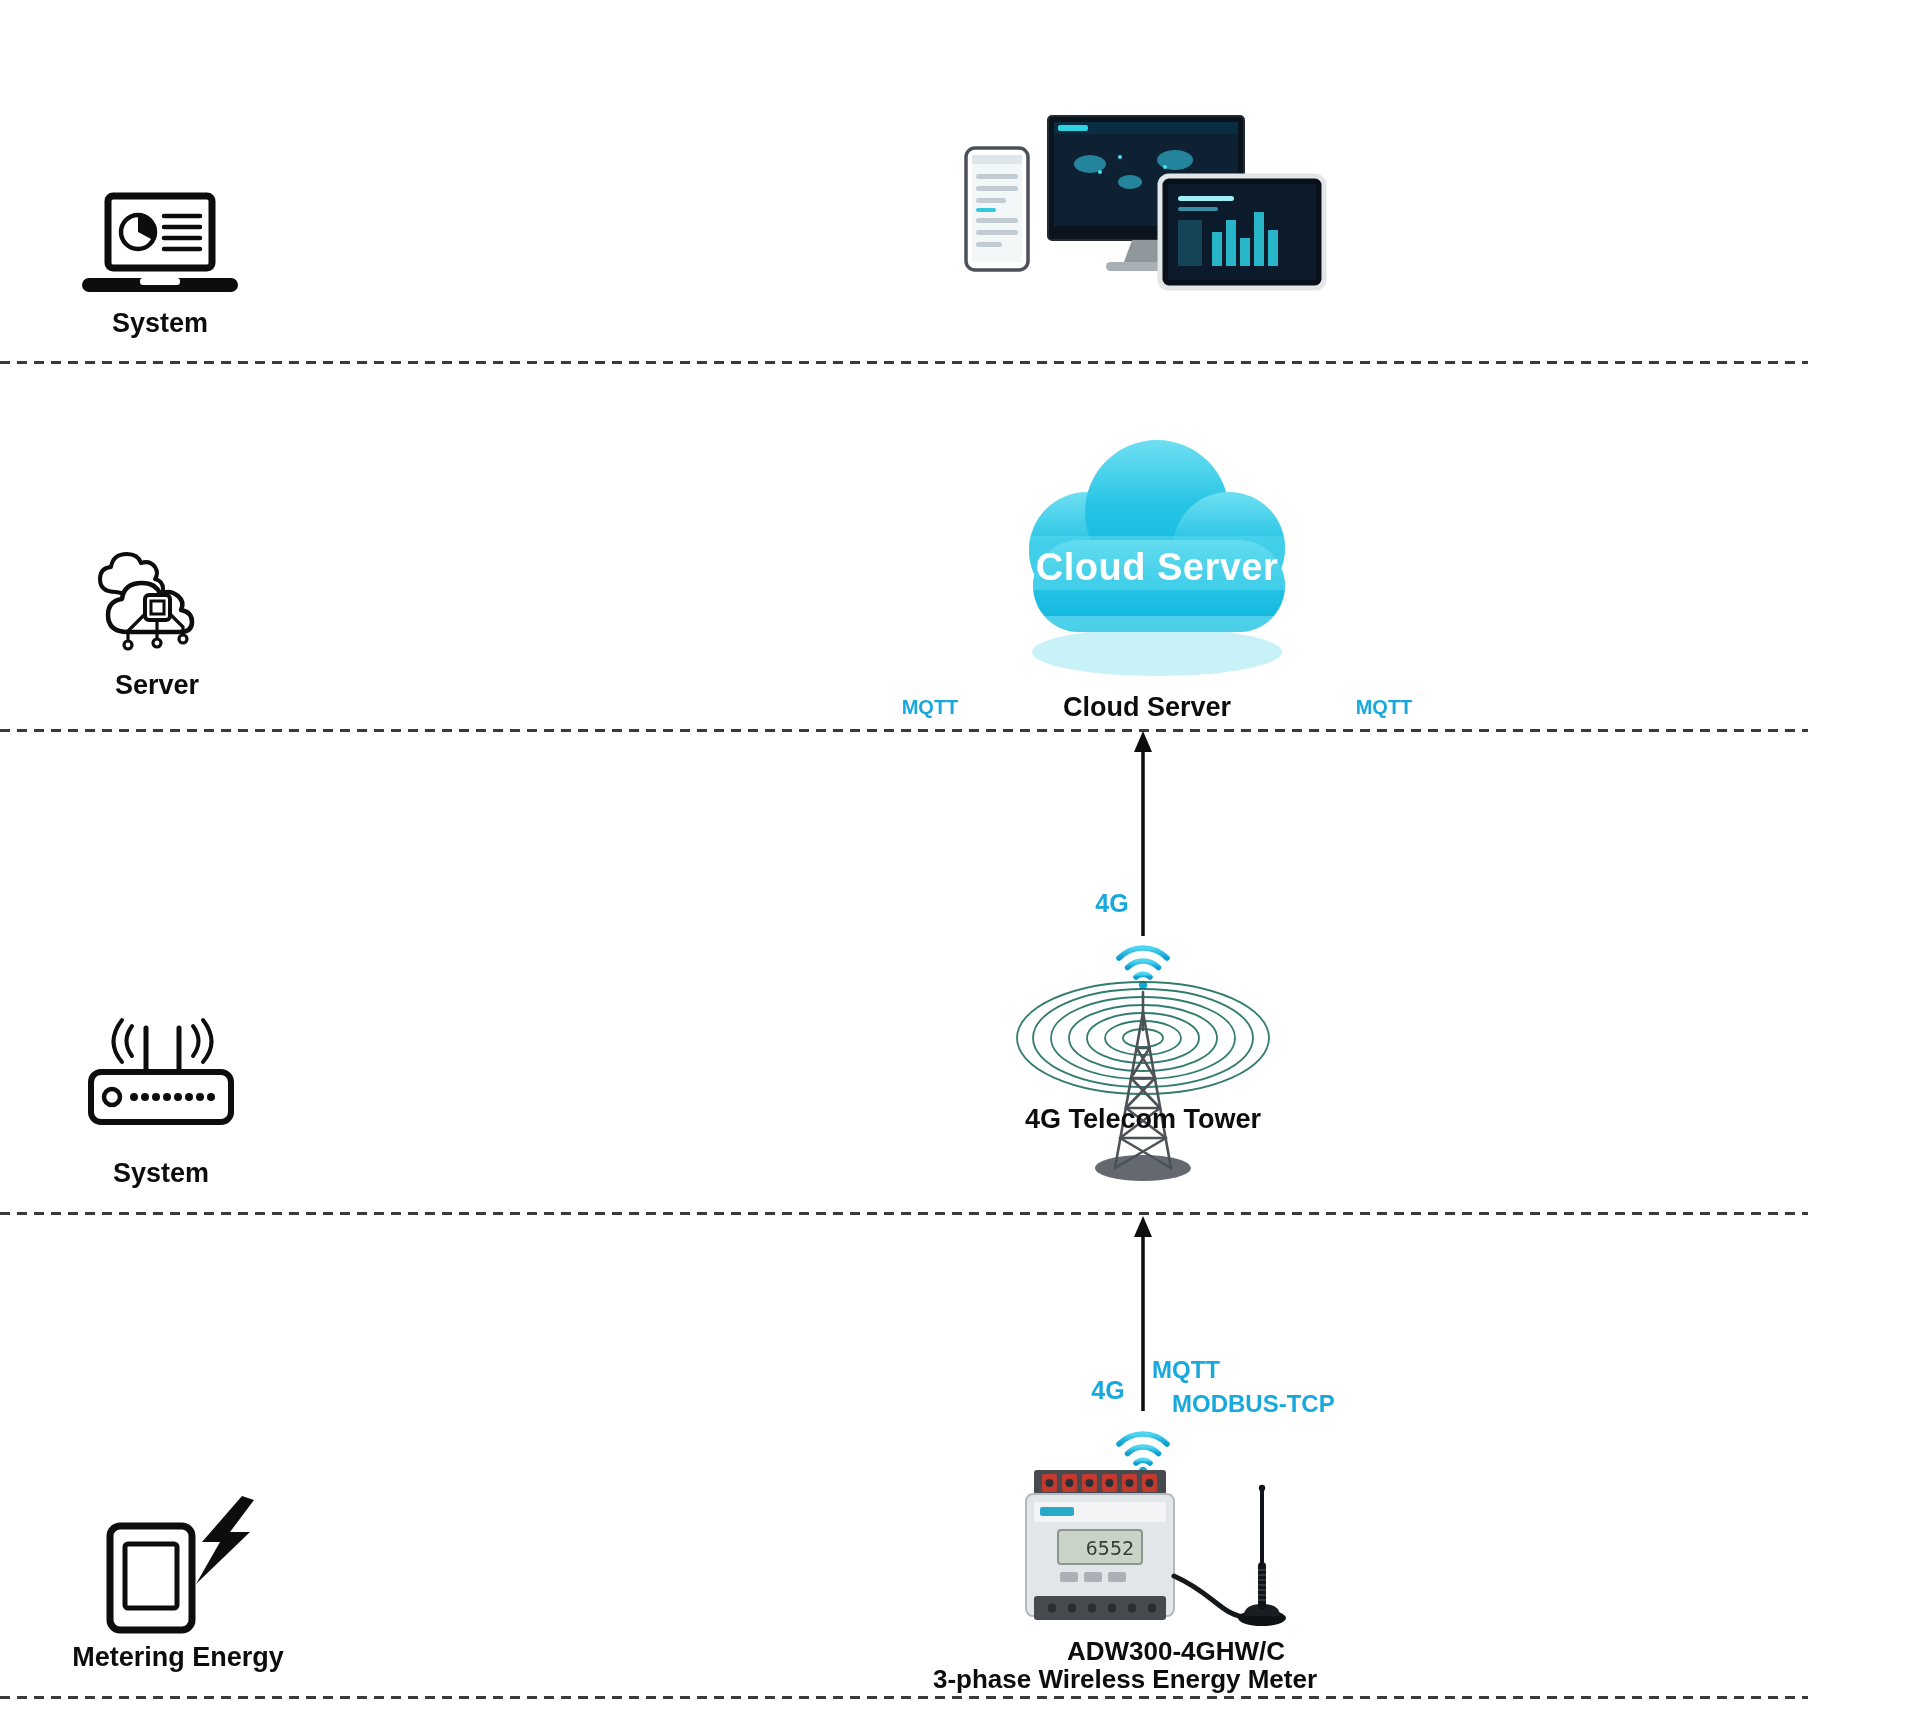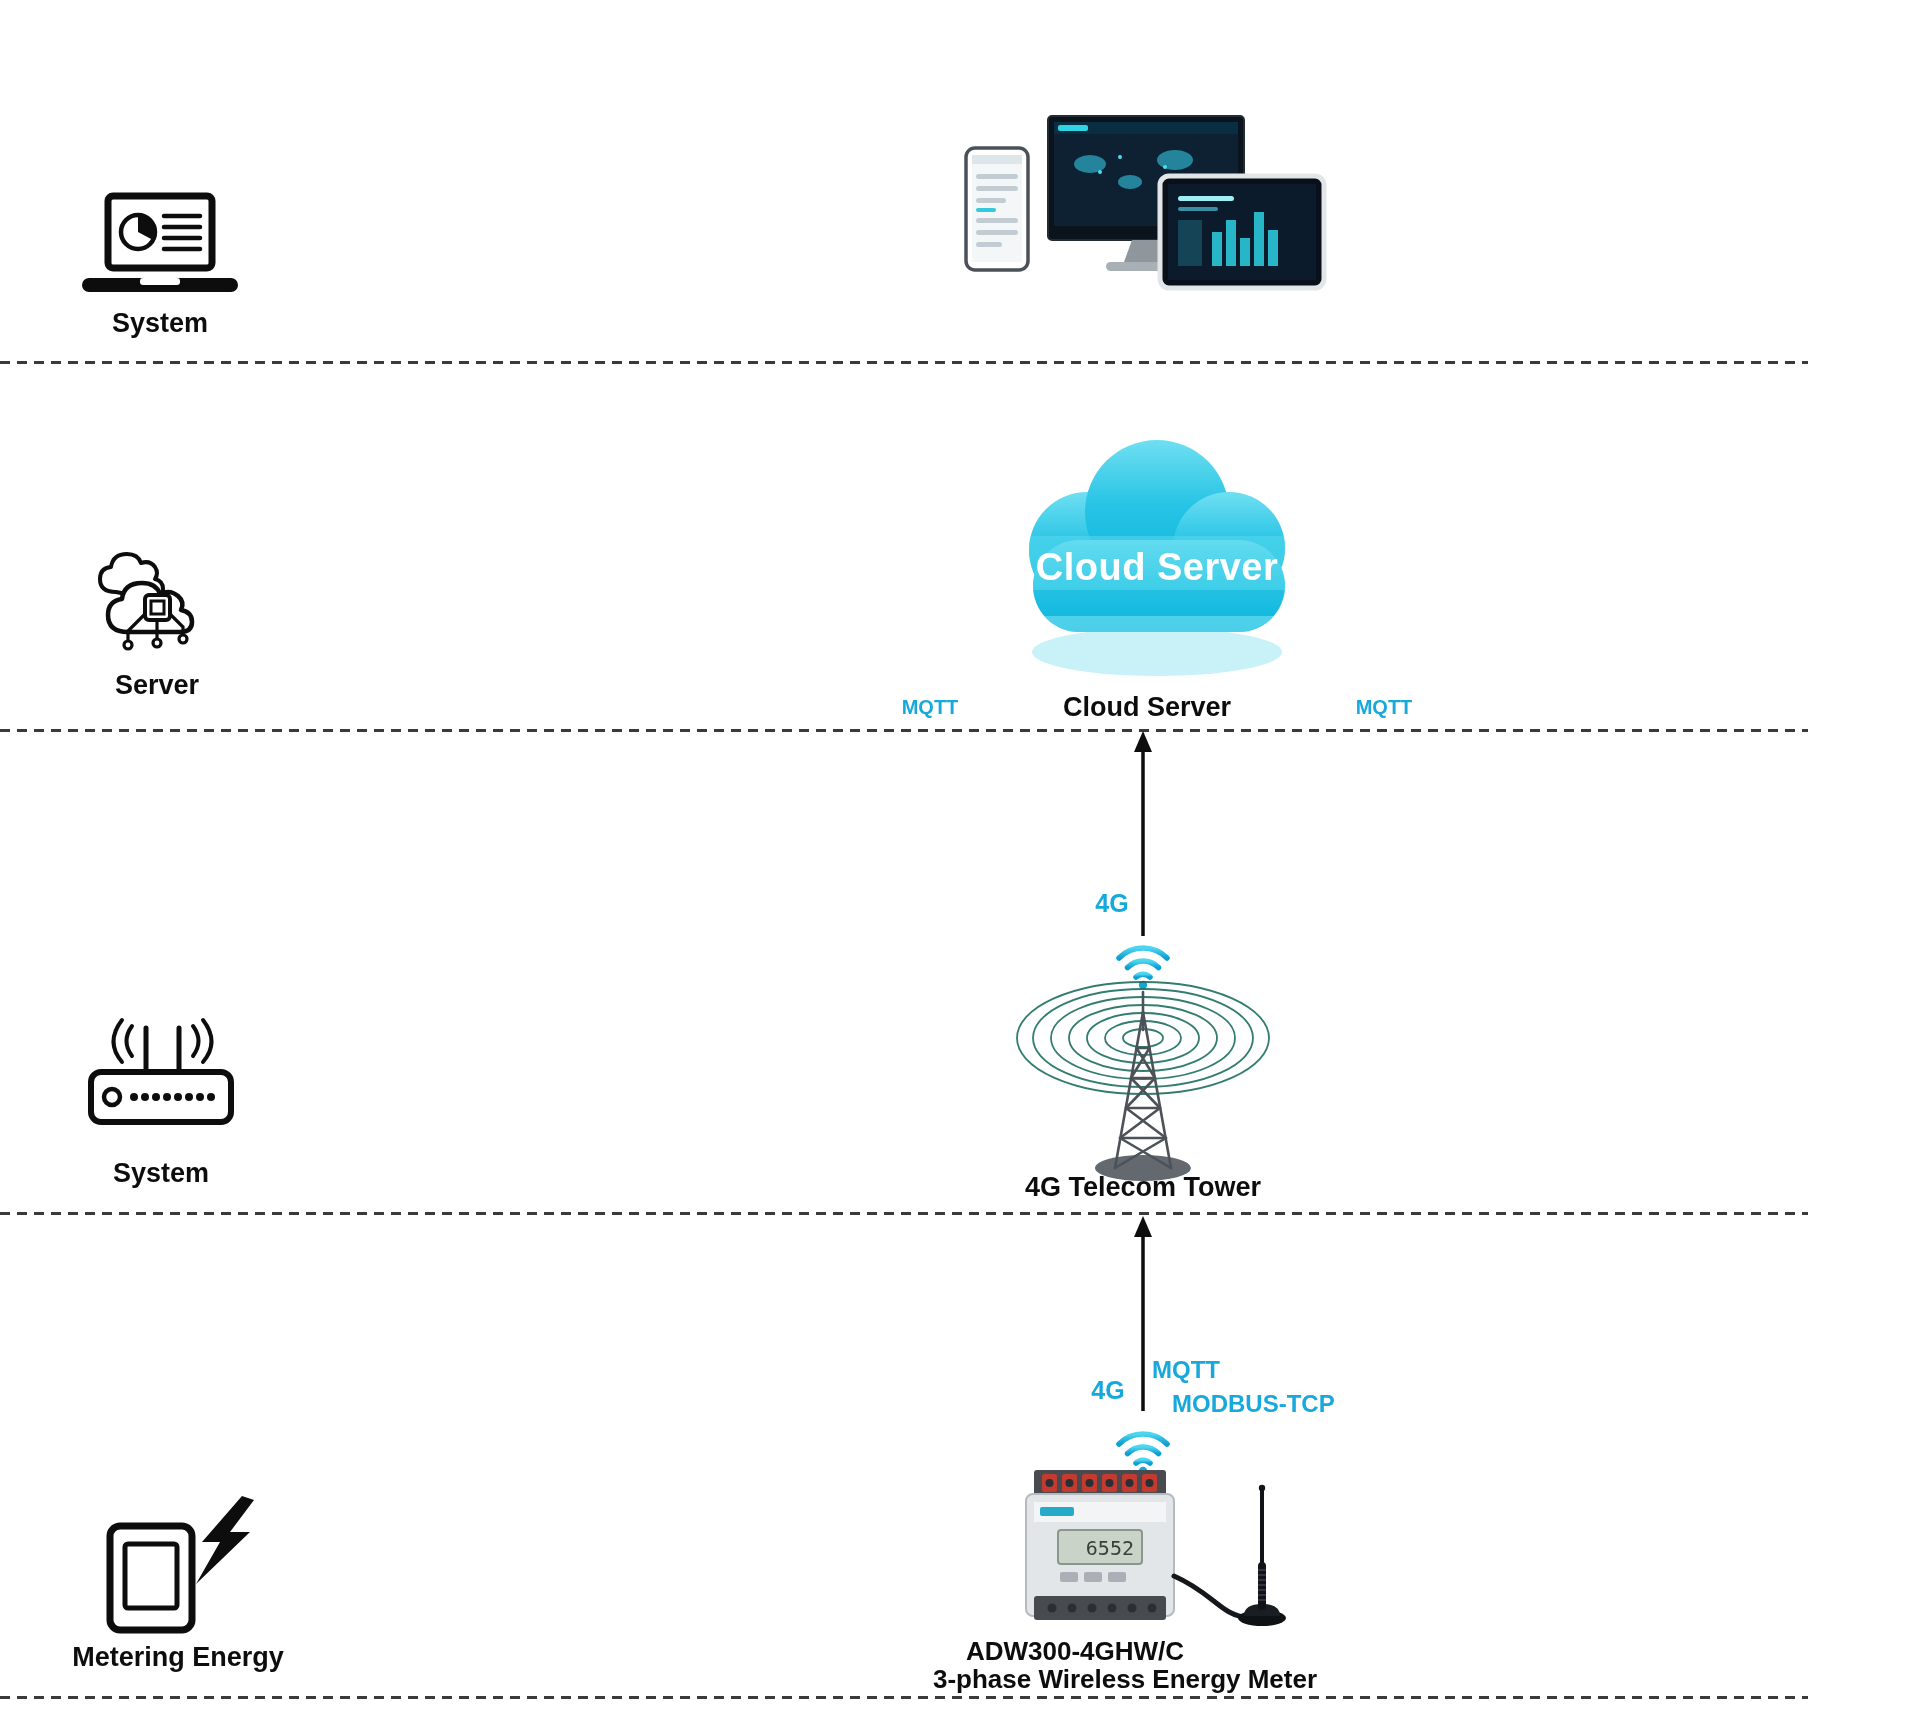--- a/index.html
+++ b/index.html
@@ -200,21 +200,21 @@
       <line x1="140" y1="20" x2="140" y2="58"></line>
       <path d="M140 40 L112 196"></path>
       <path d="M140 40 L168 196"></path>
       <line x1="133.5" y1="76" x2="146.5" y2="76"></line>
       <line x1="128" y1="106" x2="152" y2="106"></line>
       <line x1="123" y1="136" x2="157" y2="136"></line>
       <line x1="117" y1="166" x2="163" y2="166"></line>
       <path d="M133.5 76 L152 106 M146.5 76 L128 106 M128 106 L157 136 M152 106 L123 136 M123 136 L163 166 M157 136 L117 166 M117 166 L168 196 M163 166 L112 196"></path>
     </g>
   </svg>
-  <div class="caption" style="left:1143px; top:1172px;">4G Telecom Tower</div>
+  <div class="caption" style="left:1143px; top:1104px;">4G Telecom Tower</div>
 
   <div class="dash-line" style="top:1212px;"></div>
 
   <svg class="abs" style="left:100px; top:1492px;" width="160" height="146" viewBox="0 0 160 146">
     <rect x="10" y="34" width="82" height="104" rx="10" fill="#ffffff" stroke="#0d0d0d" stroke-width="7"></rect>
     <rect x="25" y="52" width="52" height="64" rx="3" fill="#ffffff" stroke="#0d0d0d" stroke-width="5"></rect>
     <path d="M142 4 L102 50 L120 50 L96 92 L150 40 L130 40 L154 8 Z" fill="#0d0d0d"></path>
   </svg>
   <div class="row-label" style="left:178px; top:1642px;">Metering Energy</div>
 
@@ -289,18 +289,18 @@
       <line x1="258" y1="114" x2="266" y2="114"></line>
         <line x1="258" y1="119" x2="266" y2="119"></line>
       <line x1="258" y1="124" x2="266" y2="124"></line>
         <line x1="258" y1="129" x2="266" y2="129"></line>
       <line x1="258" y1="134" x2="266" y2="134"></line>
     </g>
     <line x1="262" y1="24" x2="262" y2="100" stroke="#101418" stroke-width="4" stroke-linecap="round"></line>
     <circle cx="262" cy="22" r="3.2" fill="#101418"></circle>
   </svg>
 
-  <div class="caption-sm" style="left:1075px; top:1636px;text-align:right;">ADW300-4GHW/C</div>
+  <div class="caption-sm" style="left:1176px; top:1636px;text-align:right;">ADW300-4GHW/C</div>
   <div class="caption-sm" style="left:1125px; top:1664px;">3-phase Wireless Energy Meter</div>
 
   <div class="dash-line" style="top:1696px;"></div>
 
 </div>
 
 </body></html>

